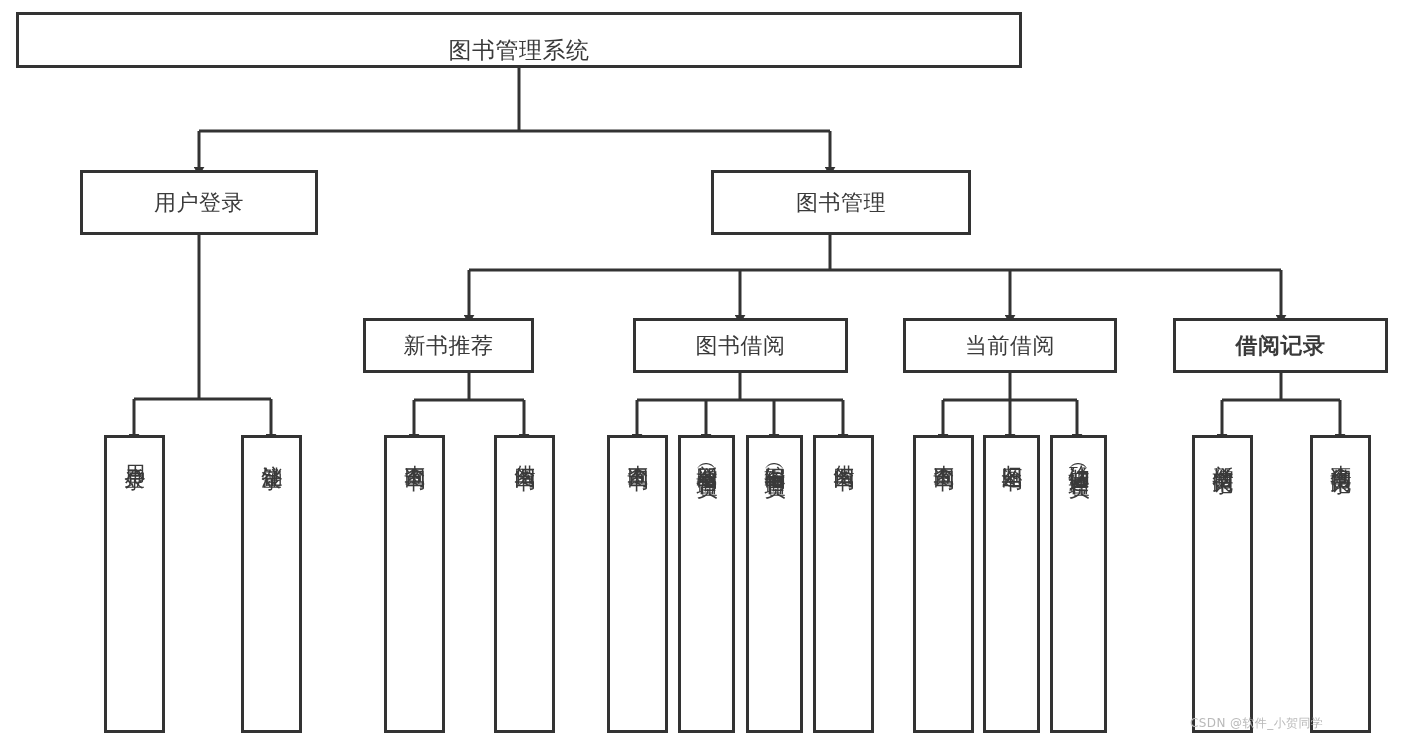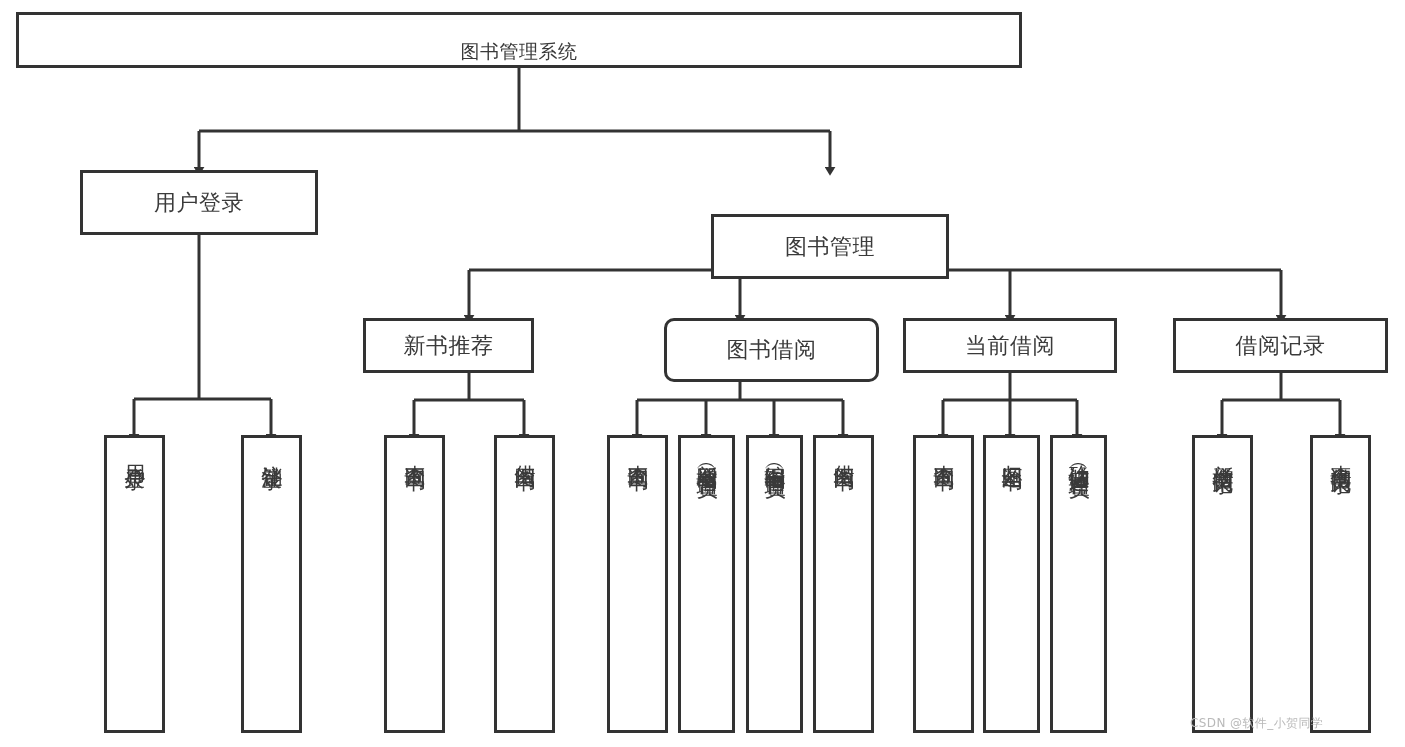--- a/index.html
+++ b/index.html
@@ -42,21 +42,21 @@
     display: block;
     line-height: 1.18;
     letter-spacing: 0.5px;
     white-space: pre;
   }
   
   .node.horiz .lbl {
     font-size: 22px;
   }
   .node.root .lbl {
-    font-size: 19px;
+    font-size: 23px;
     margin-top: 22px;
   }
   
   .node.vert {
     padding: 10px 0;
     align-items: flex-start;
     justify-content: center;
   }
   .node.vert .lbl {
     writing-mode: vertical-rl;
@@ -135,37 +135,37 @@
   </svg>
 
   <div class="node horiz root" style="left:16px; top:12px; width:1006px; height:56px;">
     <span class="lbl">图书管理系统</span>
   </div>
 
   <div class="node horiz" style="left:80px; top:170px; width:238px; height:65px;">
     <span class="lbl">用户登录</span>
   </div>
 
-  <div class="node horiz" style="left:711px; top:170px; width:238px; height:65px;margin-top:44px;">
+  <div class="node horiz" style="left:711px; top:170px; width:260px; height:65px;">
     <span class="lbl">图书管理</span>
   </div>
 
   <div class="node horiz" style="left:363px; top:318px; width:171px; height:55px;">
     <span class="lbl">新书推荐</span>
   </div>
 
-  <div class="node horiz" style="left:664px; top:318px; width:215px; height:64px;border-radius:10px;">
+  <div class="node horiz" style="left:633px; top:318px; width:215px; height:55px;">
     <span class="lbl">图书借阅</span>
   </div>
 
   <div class="node horiz" style="left:903px; top:318px; width:214px; height:55px;">
     <span class="lbl">当前借阅</span>
   </div>
 
-  <div class="node horiz" style="left:1173px; top:318px; width:215px; height:55px;">
+  <div class="node horiz" style="left:1173px; top:318px; width:215px; height:55px;font-weight:bold;">
     <span class="lbl">借阅记录</span>
   </div>
 
   <div class="node vert" style="left:104px; top:435px; width:61px; height:298px;">
     <span class="lbl">用户登录</span>
   </div>
 
   <div class="node vert" style="left:241px; top:435px; width:61px; height:298px;">
     <span class="lbl">注销登录</span>
   </div>

